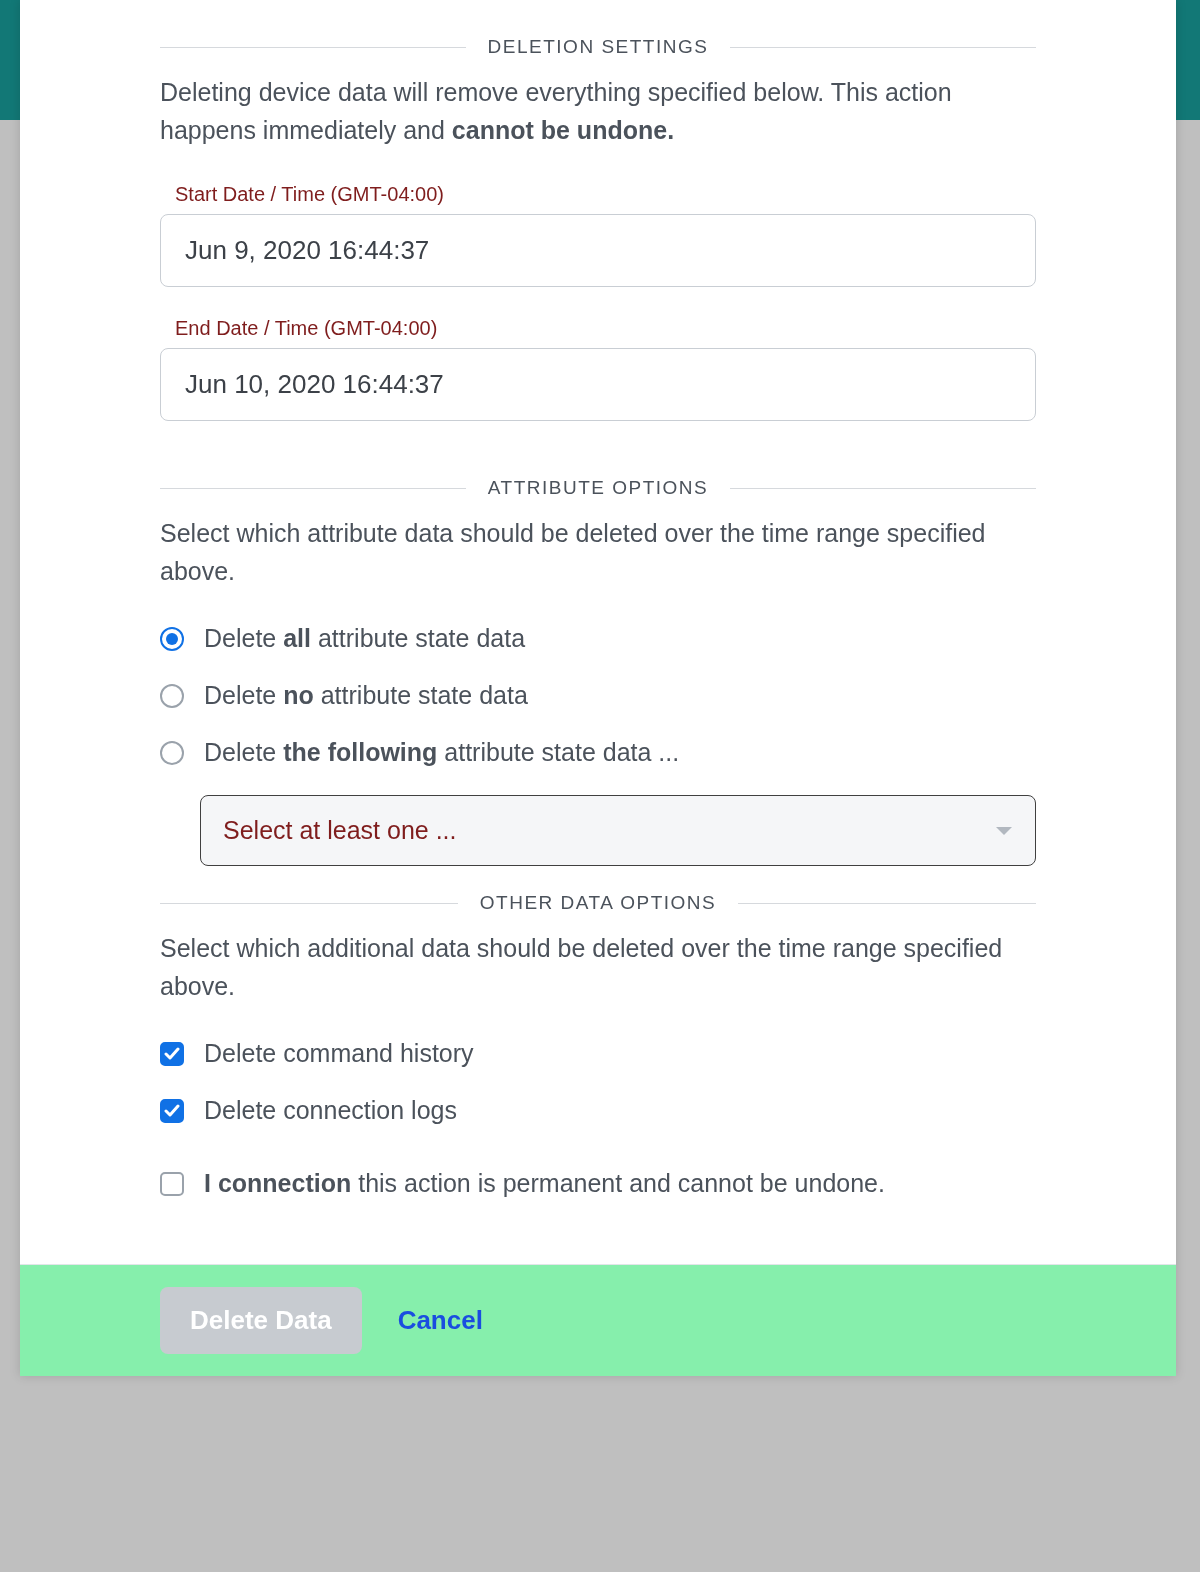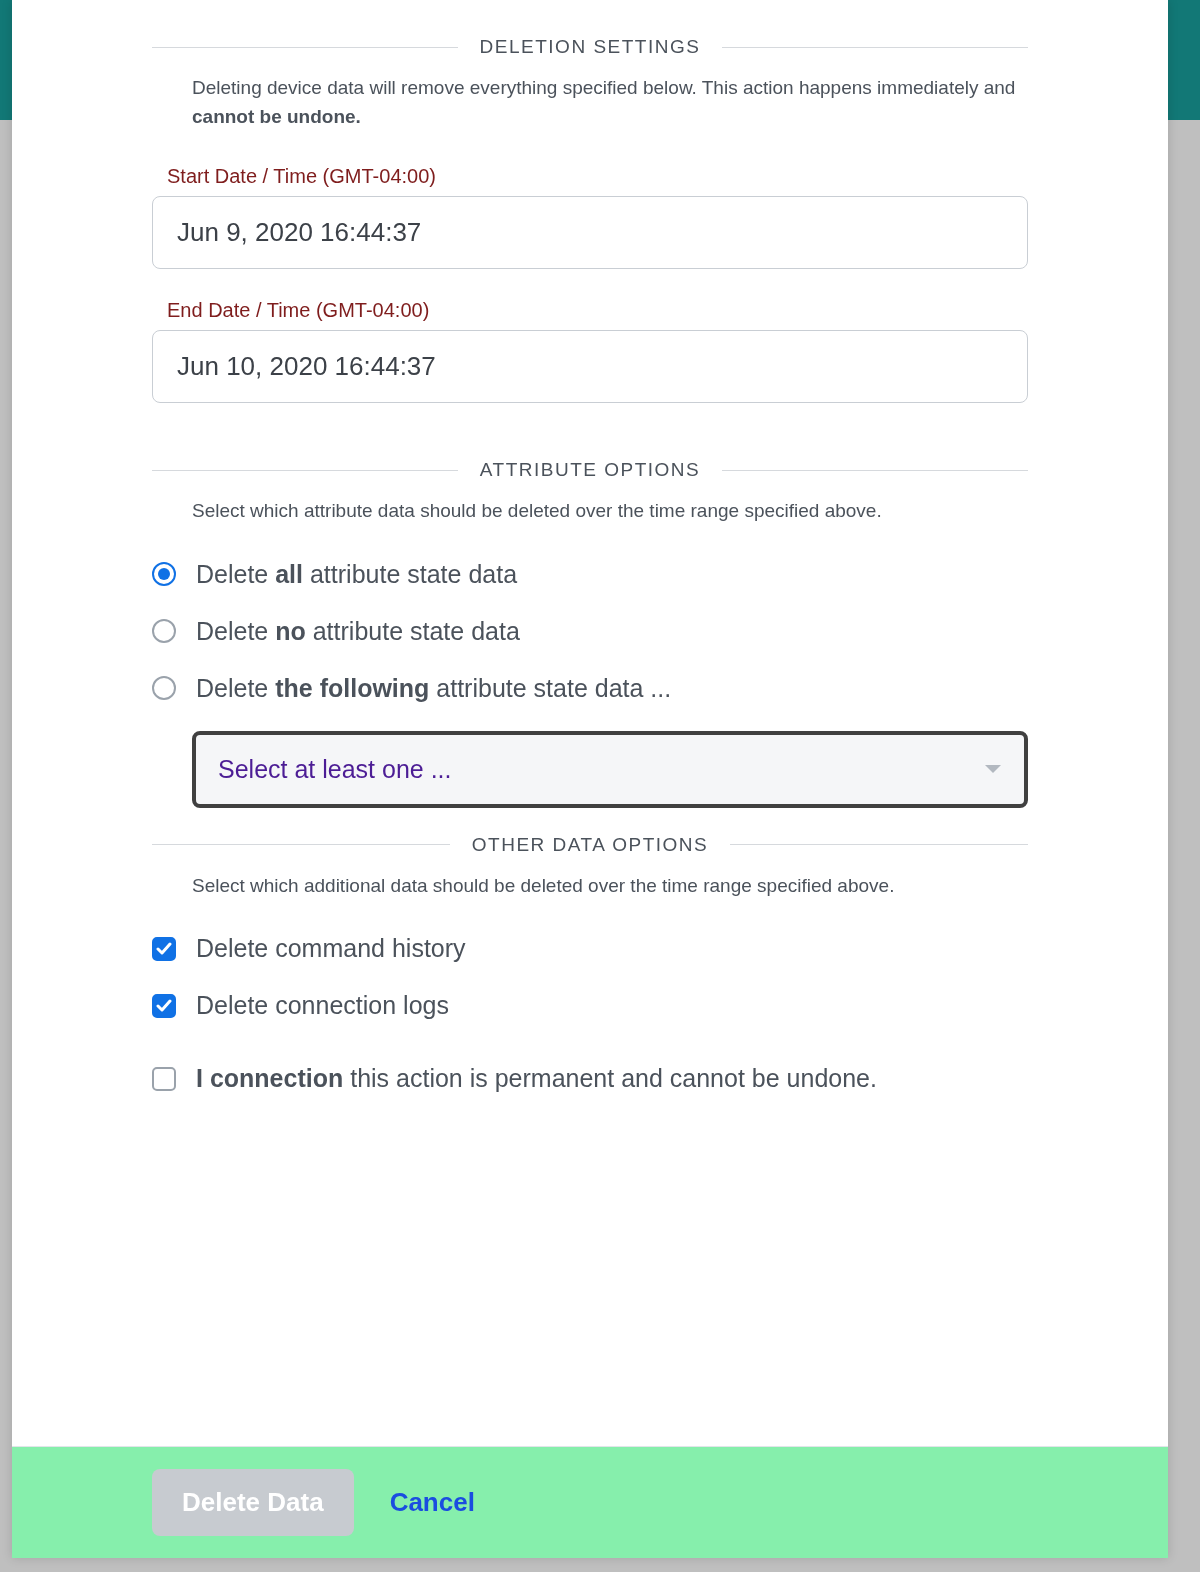--- a/index.html
+++ b/index.html
@@ -24,23 +24,23 @@
   }
 
   .overlay {
     position: absolute;
     inset: 0;
     background: rgba(0,0,0,0.25);
   }
   .modal {
     position: absolute;
     top: 0;
-    left: 12px;
+    left: 20px;
     width: 1156px;
-    height: 1558px;
+    height: 1376px;
     background: #ffffff;
     box-shadow: 0 0 10px rgba(0,0,0,0.15);
     display: flex;
     flex-direction: column;
   }
   .modal-body {
     flex: 1;
     padding: 10px 140px 30px 140px;
     overflow: hidden;
   }
@@ -65,25 +65,24 @@
     background: #d6d9dd;
   }
   .section-header .title {
     font-size: 19px;
     letter-spacing: 1.5px;
     color: #4b525b;
     font-weight: 500;
   }
 
   .description {
-    font-size: 19px;
+    font-size: 25px;
     line-height: 1.5;
     color: #4b525b;
     margin-bottom: 34px;
-    margin-left: 40px;
   }
   .description b, .option-label b, .confirm-text b {
     font-weight: 700;
   }
 
   .field-label {
     font-size: 20px;
     color: #7f1d1d;
     margin: 0 0 8px 15px;
   }
@@ -143,29 +142,29 @@
   }
   .checkbox.checked {
     background: #1071e5;
     border-color: #1071e5;
   }
   .checkbox.checked svg { display: block; }
   .checkbox svg { display: none; }
 
   .select-box {
     margin-left: 40px;
-    border: 4px solid #404040;
+    border: 1px solid #404040;
     border-radius: 8px;
     background: #f5f6f8;
     padding: 20px 22px;
     display: flex;
     align-items: center;
     justify-content: space-between;
     font-size: 25px;
-    color: #4c1d95;
+    color: #7f1d1d;
     margin-bottom: 16px;
   }
   .select-box .caret svg { display:block; }
 
   .btn-primary {
     background: #c7cbd0;
     color: #ffffff;
     font-size: 26px;
     font-weight: 600;
     border: none;

